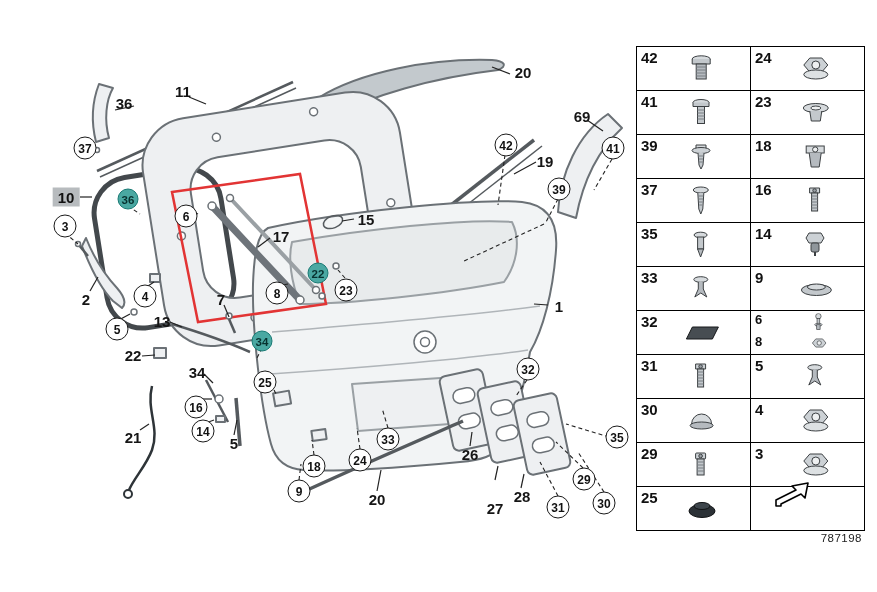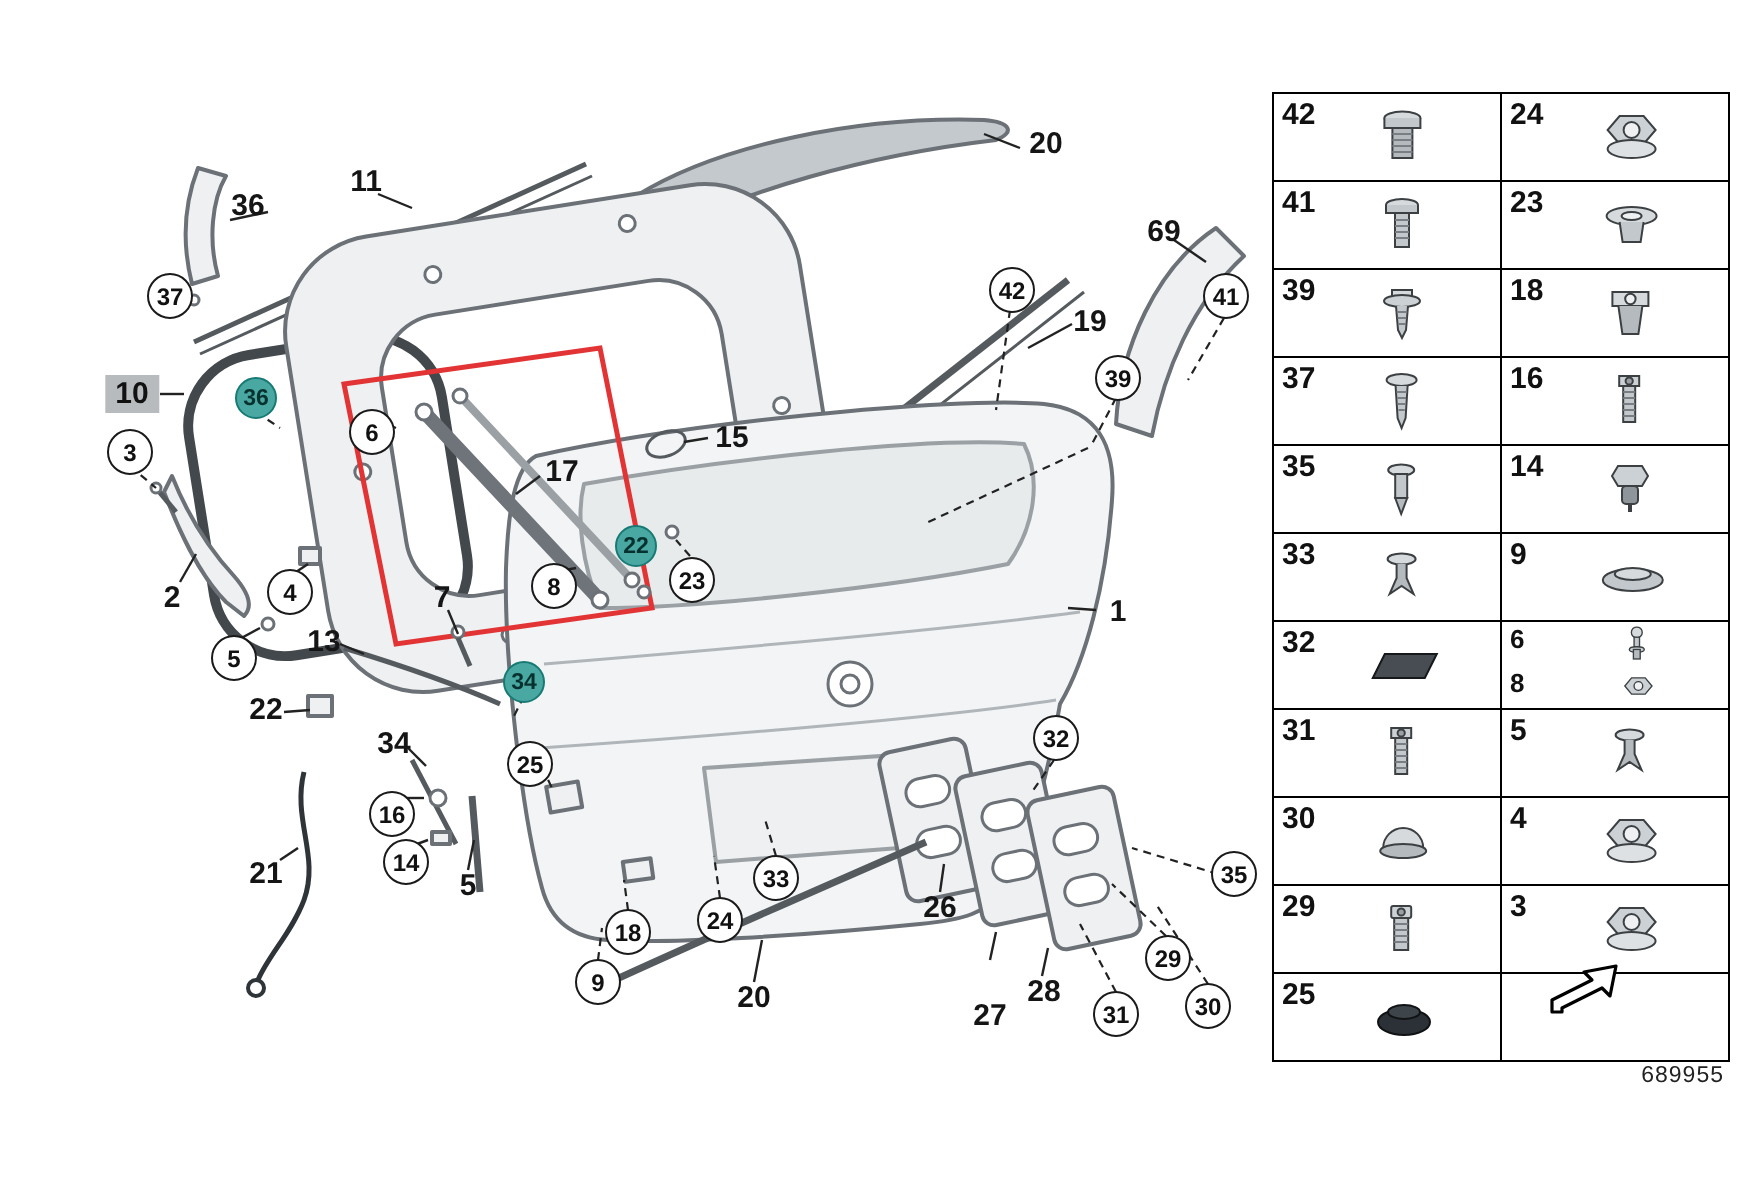--- a/index.html
+++ b/index.html
@@ -410,14 +410,14 @@
             <ellipse cx="15" cy="8" rx="8" ry="3.5" fill="#3d454b" stroke="#101214"></ellipse>
           </svg></div>
       </div>
       <div class="cell symbol">
         <div class="icon"><svg width="40" height="30" viewBox="0 0 40 30">
             <path d="M4 27 L4 21 L24 11 L20 7 L36 4 L33 19 L29 15 L9 25 L9 27 Z" fill="#fff" stroke="#000" stroke-width="1.6" stroke-linejoin="round"></path>
           </svg></div>
       </div>
     </div>
 
-  <div class="diagram-number">689955</div>
+  <div class="diagram-number">787198</div>
 </div>
 
 </body></html>

